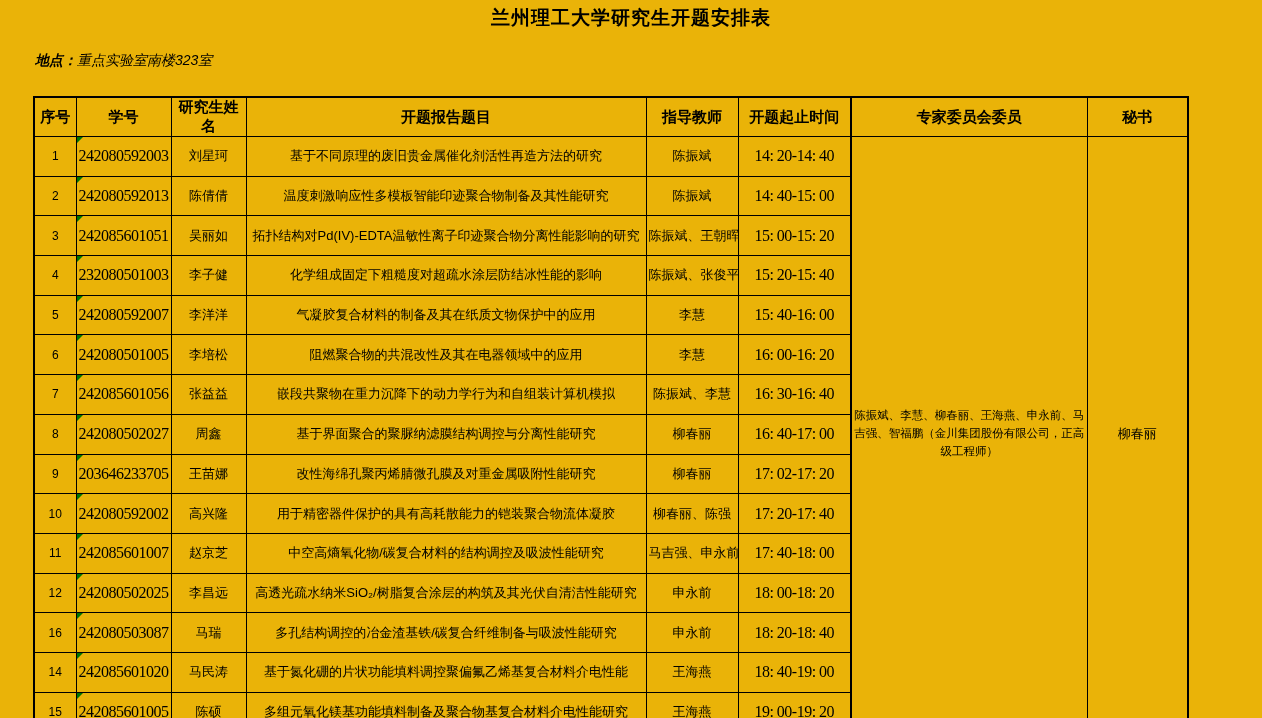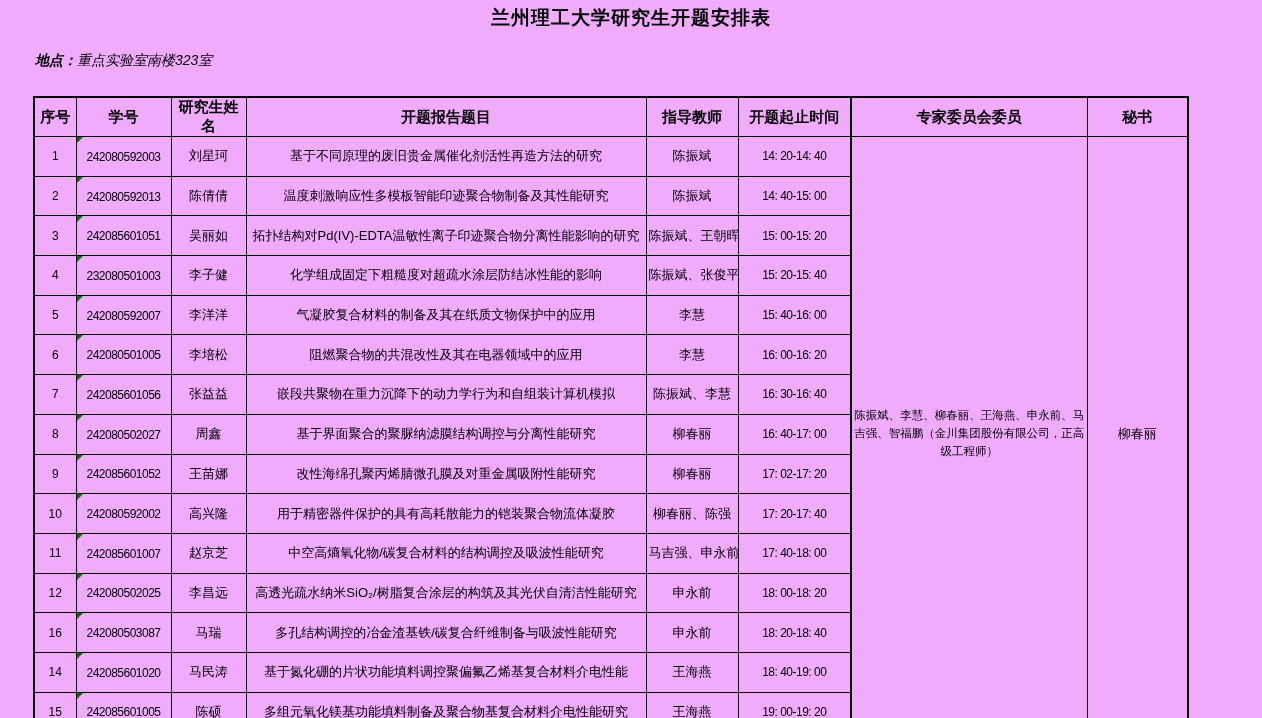--- a/index.html
+++ b/index.html
@@ -1,17 +1,17 @@
 <!DOCTYPE html>
 <html><head>
 <meta charset="utf-8">
 <style>
   html, body { margin:0; padding:0; background:#ffffff; }
   .page {
-    position:relative; width:1262px; height:718px; background:#f0abfc;
+    position:relative; width:1262px; height:718px; background:#eab308;
     color:#000; font-family:"Liberation Sans", sans-serif; overflow:hidden;
   }
   .title {
     position:absolute; top:5px; left:0; width:100%;
     text-align:center; font-size:19px; font-weight:bold; letter-spacing:1px;
   }
   .meta { position:absolute; left:35px; font-size:14px; white-space:pre; }
   .meta-time { top:44px; }
   .meta-loc  { top:52px;font-style:italic; }
   .meta .label { font-weight:bold; }
@@ -28,21 +28,21 @@
   }
   thead th {
     height:26px; font-size:15px; font-weight:bold;
     border-bottom:2px solid #000;
   }
   tbody td { height:38.7px; font-size:13px; }
 
   .col-seq  { font-size:12px; }
   .col-id   { position:relative; }
   .col-id .id-text, .col-time {
-    font-family:Liberation Sans, sans-serif; font-size:12px;
+    font-family:Liberation Serif, serif; font-size:16px;
     letter-spacing:-0.5px; white-space:nowrap;
   }
   .col-topic { white-space:nowrap;margin-left:18px; }
   .col-sup   { font-size:13px; white-space:nowrap; padding:0 1px; }
   .col-time  { white-space:pre; }
   .col-committee {
     font-size:11.5px; line-height:1.55; padding:0 4px;
     border-left:2px solid #000 !important;
   }
   th.th-committee { border-left:2px solid #000 !important; }
@@ -148,21 +148,21 @@
         <tr>
           <td class="col-seq">8</td>
           <td class="col-id"><span class="tri"></span><span class="id-text">242080502027</span></td>
           <td class="col-name">周鑫</td>
           <td class="col-topic">基于界面聚合的聚脲纳滤膜结构调控与分离性能研究</td>
           <td class="col-sup">柳春丽</td>
           <td class="col-time">16: 40-17: 00</td>
         </tr>
         <tr>
           <td class="col-seq">9</td>
-          <td class="col-id"><span class="tri"></span><span class="id-text">242085601052</span></td>
+          <td class="col-id"><span class="tri"></span><span class="id-text">203646233705</span></td>
           <td class="col-name">王苗娜</td>
           <td class="col-topic">改性海绵孔聚丙烯腈微孔膜及对重金属吸附性能研究</td>
           <td class="col-sup">柳春丽</td>
           <td class="col-time">17: 02-17: 20</td>
         </tr>
         <tr>
           <td class="col-seq">10</td>
           <td class="col-id"><span class="tri"></span><span class="id-text">242080592002</span></td>
           <td class="col-name">高兴隆</td>
           <td class="col-topic">用于精密器件保护的具有高耗散能力的铠装聚合物流体凝胶</td>

